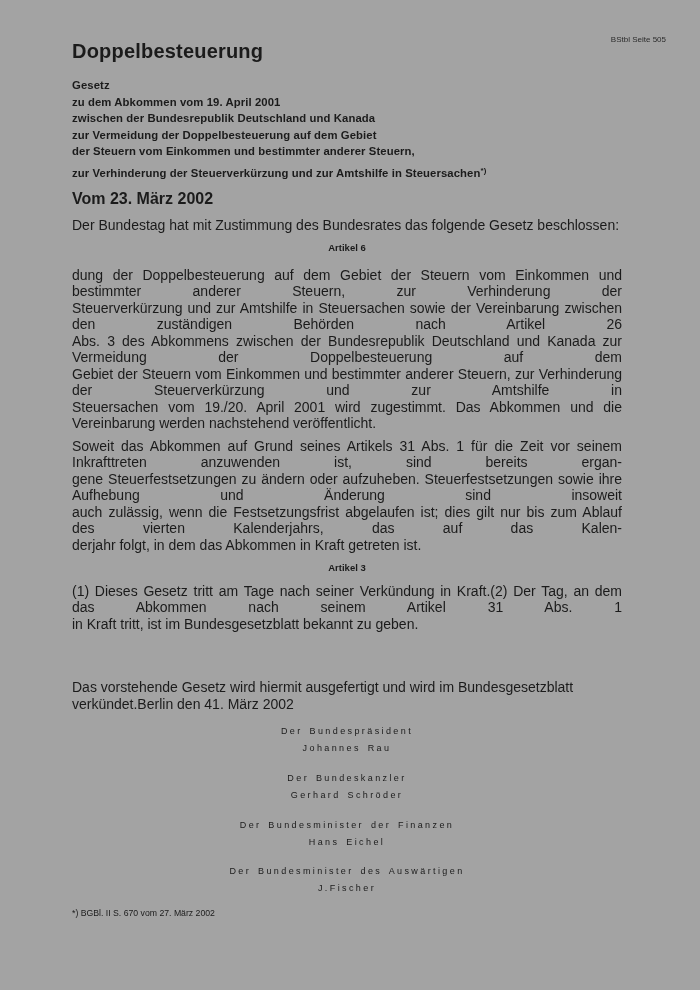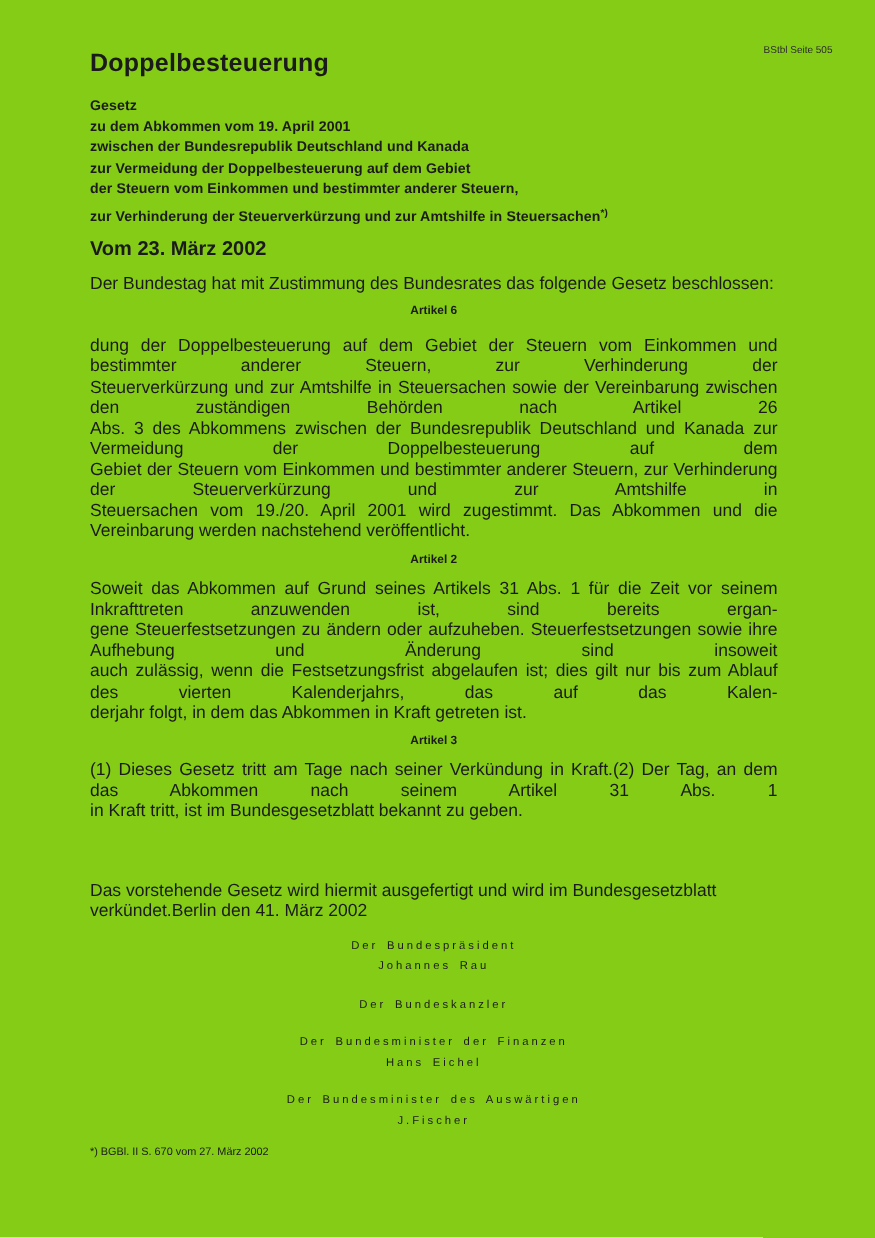--- a/index.html
+++ b/index.html
@@ -1,20 +1,20 @@
 <!DOCTYPE html>
 <html><head>
 <meta charset="utf-8">
 <style>
   html, body { margin: 0; padding: 0; background: #ffffff; }
   .page {
     position: relative;
     width: 700px;
     height: 990px;
-    background: #84cc16;
+    background: #a3a3a3;
     font-family: "Liberation Sans", sans-serif;
     color: #1b1b1b;
     overflow: hidden;
   }
   .corner-label {
     position: absolute;
     top: 35px;
     right: 34px;
     font-size: 8px;
     color: #2b2b2b;
@@ -106,21 +106,20 @@
       <div id="para-1" class="bodytext article-paragraph">
           <div class="tline">dung der Doppelbesteuerung auf dem Gebiet der Steuern vom Einkommen und bestimmter anderer Steuern, zur Verhinderung der</div>
           <div class="tline">Steuerverkürzung und zur Amtshilfe in Steuersachen sowie der Vereinbarung zwischen den zuständigen Behörden nach Artikel 26</div>
           <div class="tline">Abs. 3 des Abkommens zwischen der Bundesrepublik Deutschland und Kanada zur Vermeidung der Doppelbesteuerung auf dem</div>
           <div class="tline">Gebiet der Steuern vom Einkommen und bestimmter anderer Steuern, zur Verhinderung der Steuerverkürzung und zur Amtshilfe in</div>
           <div class="tline tline-last">Steuersachen vom 19./20. April 2001 wird zugestimmt. Das Abkommen und die Vereinbarung werden nachstehend veröffentlicht.</div>
         </div>
     </div>
 
     <div>
-      <div class="article-heading">Artikel 2</div>
       <div class="bodytext article-paragraph">
           <div class="tline">Soweit das Abkommen auf Grund seines Artikels 31 Abs. 1 für die Zeit vor seinem Inkrafttreten anzuwenden ist, sind bereits ergan-</div>
           <div class="tline">gene Steuerfestsetzungen zu ändern oder aufzuheben. Steuerfestsetzungen sowie ihre Aufhebung und Änderung sind insoweit</div>
           <div class="tline">auch zulässig, wenn die Festsetzungsfrist abgelaufen ist; dies gilt nur bis zum Ablauf des vierten Kalenderjahrs, das auf das Kalen-</div>
           <div class="tline tline-last">derjahr folgt, in dem das Abkommen in Kraft getreten ist.</div>
         </div>
     </div>
 
     <div>
       <div class="article-heading">Artikel 3</div>
@@ -131,20 +130,21 @@
     </div>
 
     <div class="bodytext closing-line">Das vorstehende Gesetz wird hiermit ausgefertigt und wird im Bundesgesetzblatt verkündet.Berlin den 41. März 2002</div>
 
     <div class="signature-block sig-1">
       <div>Der Bundespräsident</div>
       <div>Johannes Rau</div>
     </div>
     <div class="signature-block sig-2">
       <div>Der Bundeskanzler</div>
+      <div>Gerhard Schröder</div>
     </div>
     <div class="signature-block sig-3">
       <div>Der Bundesminister der Finanzen</div>
       <div>Hans Eichel</div>
     </div>
     <div class="signature-block sig-4">
       <div>Der Bundesminister des Auswärtigen</div>
       <div>J.Fischer</div>
     </div>
 

